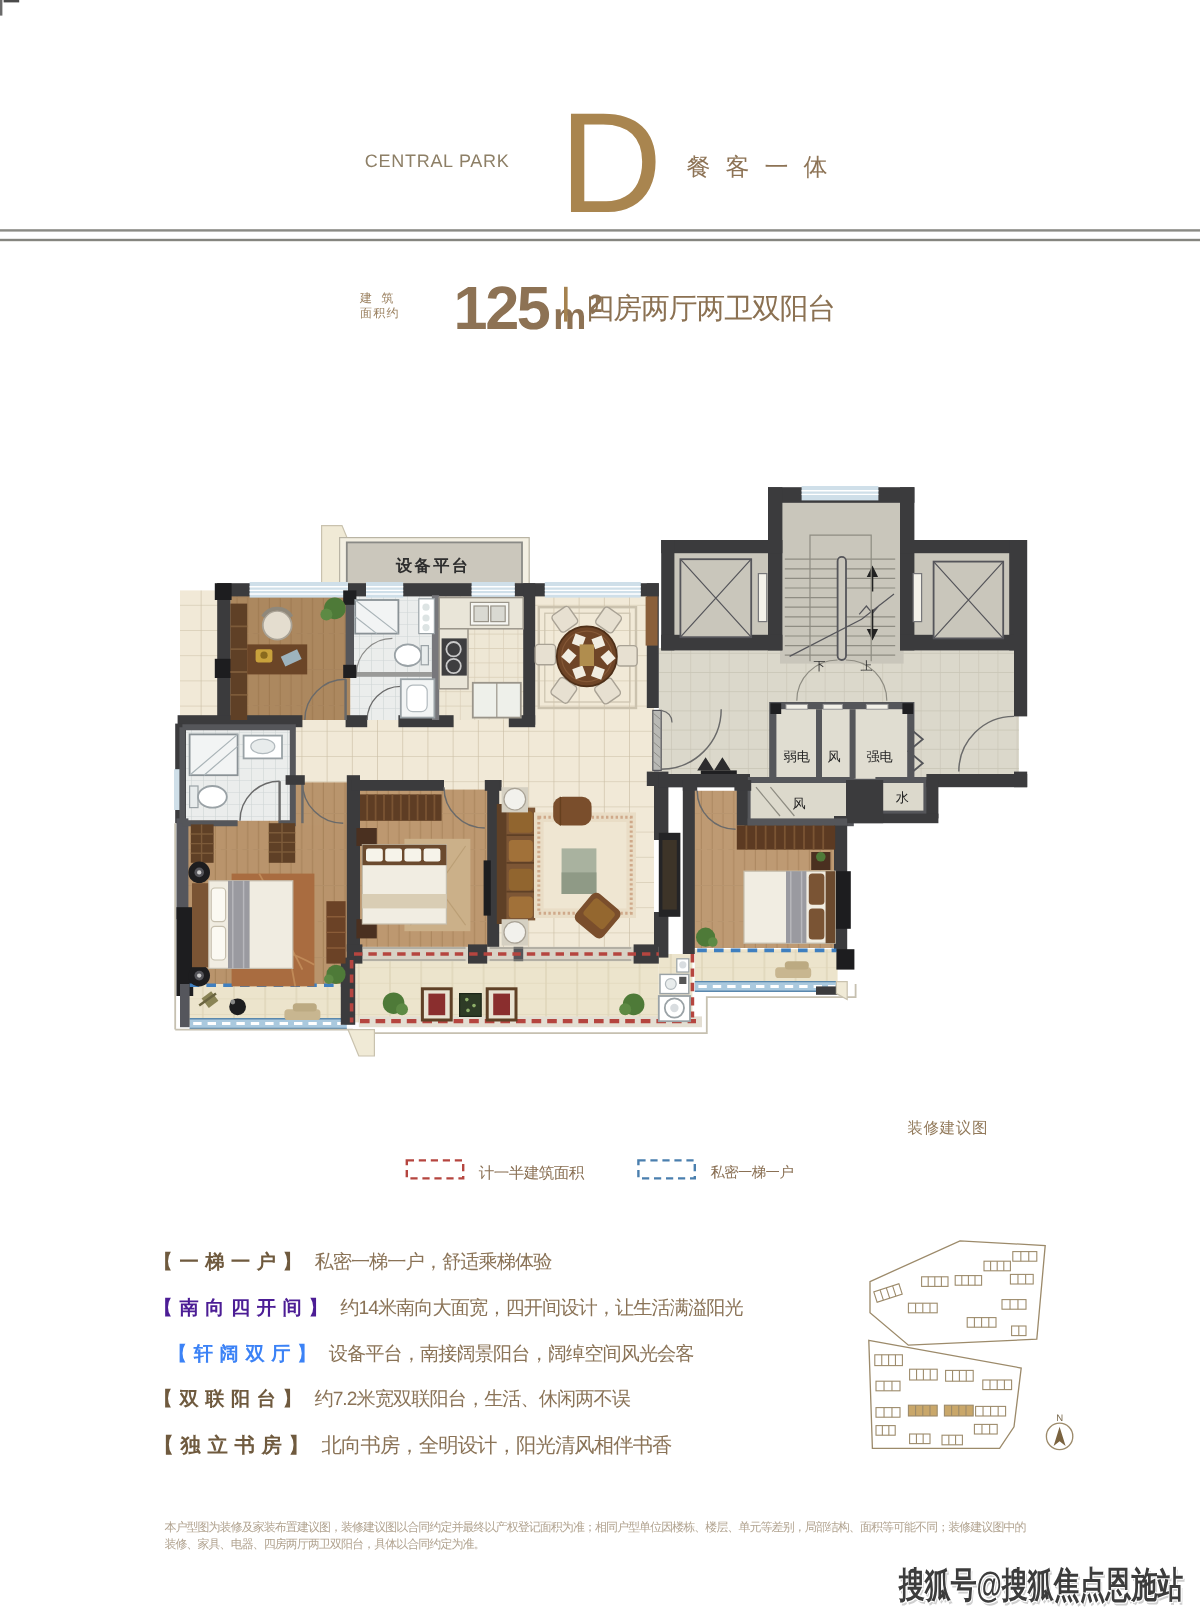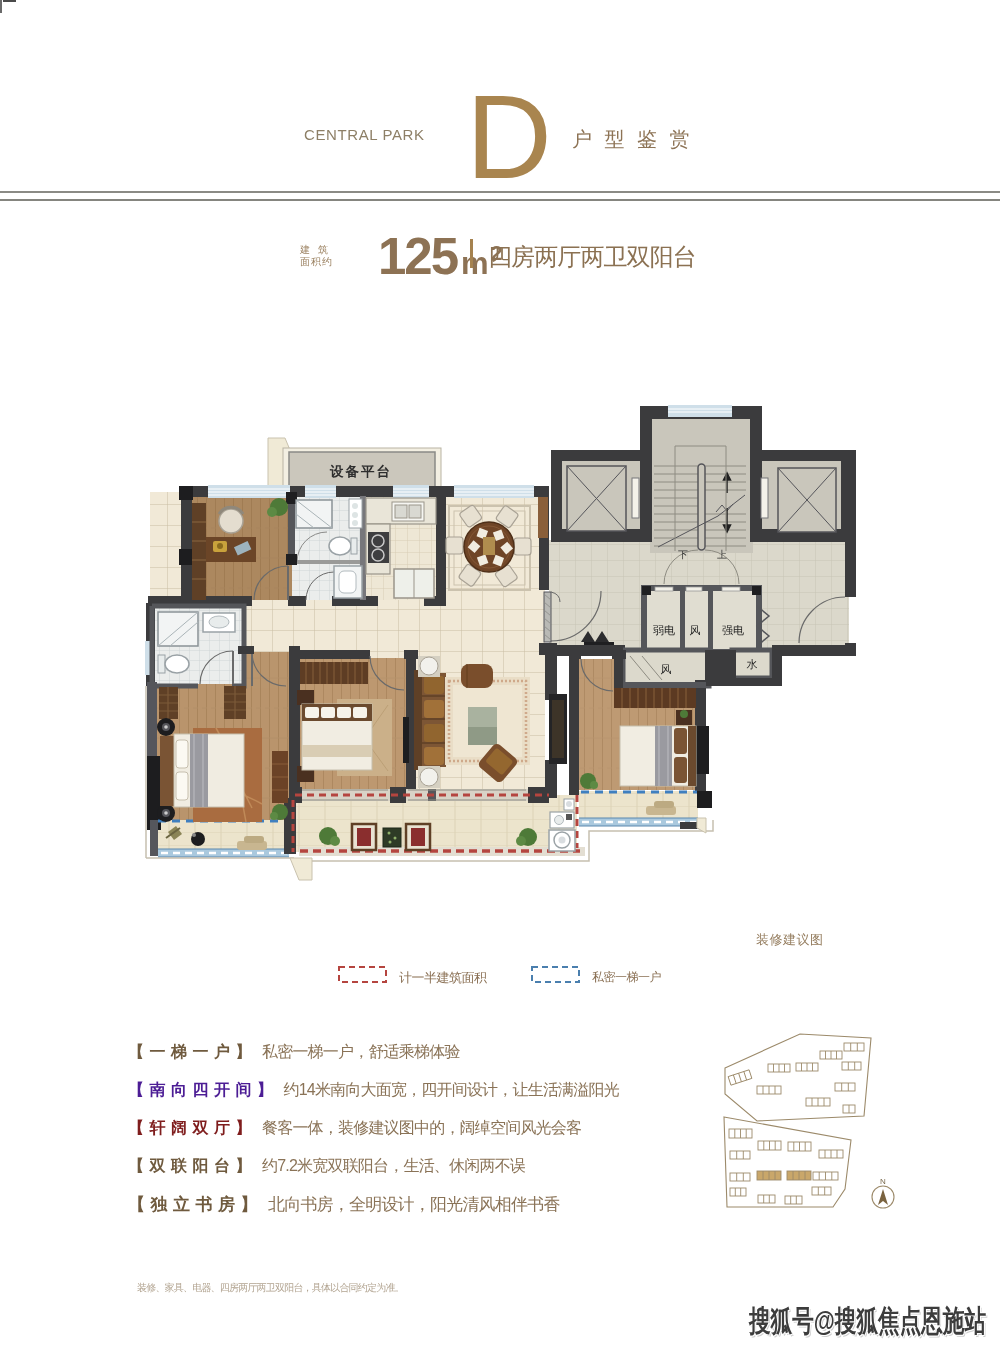--- a/index.html
+++ b/index.html
@@ -9,21 +9,21 @@
 </head>
 <body>
 
 <div class="abs" style="left:3px;top:0;width:13px;height:2px;background:#4a4a4a;"></div>
 <div class="abs" style="left:0;top:0;width:2px;height:13px;background:#6a6a6a;"></div>
 
 <div class="abs" style="left:304px;top:126px;white-space:nowrap;font-size:15px;letter-spacing:0.6px;color:#8d7f66;">CENTRAL PARK</div>
 
 <div class="abs" style="left:466px;top:77px;font-size:119px;font-weight:normal;color:#a9854f;line-height:1;">D</div>
 
-<div class="abs" style="left:572px;top:126px;white-space:nowrap;font-size:20px;letter-spacing:12.5px;color:#8d7355;">户型鉴赏</div>
+<div class="abs" style="left:572px;top:126px;white-space:nowrap;font-size:20px;letter-spacing:12.5px;color:#8d7355;">餐客一体</div>
 
 <div class="abs" style="left:0;top:191px;width:1000px;height:1.5px;background:#8b8b85;"></div>
 
 <div class="abs" style="left:0;top:199px;width:1000px;height:1.5px;background:#85857f;"></div>
 
 <div class="abs" style="left:300px;top:244px;white-space:nowrap;font-size:10px;letter-spacing:8px;color:#9b8160;line-height:11.5px;">建筑<br><span style="letter-spacing:1px;">面积约</span></div>
 
 <div class="abs" style="left:332px;top:227px;white-space:nowrap;color:#8d7254;margin-left:46px;"><span style="font-size:51px;font-weight:bold;letter-spacing:-2px;">125</span><span style="font-size:31px;font-weight:bold;letter-spacing:0;margin-left:4px;">m</span><span style="font-size:21px;font-weight:bold;vertical-align:14px;margin-left:2px;">2</span></div>
 
 <div class="abs" style="left:470px;top:239px;width:3px;height:29px;background:#a5824f;"></div>
@@ -671,19 +671,19 @@
 <div class="abs" style="left:399px;top:969px;white-space:nowrap;font-size:13px;letter-spacing:-0.5px;color:#8a7054;">计一半建筑面积</div>
 
 <svg class="abs" style="left:530px;top:965px;" width="52" height="20">
     <rect x="2" y="2" width="47" height="15" fill="none" stroke="#4a7fae" stroke-width="2" stroke-dasharray="6 4"></rect>
   </svg>
 
 <div class="abs" style="left:592px;top:969px;white-space:nowrap;font-size:12px;letter-spacing:-0.5px;color:#8a7054;">私密一梯一户</div>
 
 <div class="abs" style="left:128px;top:1042px;white-space:nowrap;font-size:16px;color:#8a7357;"><b style="color:#6f5a3e;letter-spacing:5.5px;">【一梯一户】</b><span style="letter-spacing:-0.8px;margin-left:5px;">私密一梯一户，舒适乘梯体验</span></div>
 <div class="abs" style="left:128px;top:1080px;white-space:nowrap;font-size:16px;color:#8a7357;"><b style="color:#4c1d95;letter-spacing:5.5px;font-family:Liberation Mono, monospace;">【南向四开间】</b><span style="letter-spacing:-0.8px;margin-left:5px;">约14米南向大面宽，四开间设计，让生活满溢阳光</span></div>
-<div class="abs" style="left:128px;top:1118px;white-space:nowrap;font-size:16px;color:#8a7357;"><b style="color:#7f1d1d;letter-spacing:5.5px;">【轩阔双厅】</b><span style="letter-spacing:-0.8px;margin-left:5px;">餐客一体，装修建议图中的，阔绰空间风光会客</span></div>
+<div class="abs" style="left:128px;top:1118px;white-space:nowrap;font-size:16px;color:#8a7357;"><b style="color:#3b82f6;letter-spacing:5.5px;margin-left:12px;">【轩阔双厅】</b><span style="letter-spacing:-0.8px;margin-left:5px;">设备平台，南接阔景阳台，阔绰空间风光会客</span></div>
 <div class="abs" style="left:128px;top:1156px;white-space:nowrap;font-size:16px;color:#8a7357;"><b style="color:#6f5a3e;letter-spacing:5.5px;">【双联阳台】</b><span style="letter-spacing:-0.8px;margin-left:5px;">约7.2米宽双联阳台，生活、休闲两不误</span></div>
 <div class="abs" style="left:128px;top:1193px;white-space:nowrap;font-size:17px;color:#8a7357;"><b style="color:#6f5a3e;letter-spacing:5.5px;">【独立书房】</b><span style="letter-spacing:-0.8px;margin-left:5px;">北向书房，全明设计，阳光清风相伴书香</span></div>
 
-<div class="abs" style="left:137px;top:1267px;width:900px;font-size:10px;line-height:13.5px;letter-spacing:-0.8px;color:#b2a491;"><br><span style="white-space:nowrap;">装修、家具、电器、四房两厅两卫双阳台，具体以合同约定为准。</span></div>
+<div class="abs" style="left:137px;top:1267px;width:900px;font-size:10px;line-height:13.5px;letter-spacing:-0.8px;color:#b2a491;"><span style="white-space:nowrap;">本户型图为装修及家装布置建议图，装修建议图以合同约定并最终以产权登记面积为准；相同户型单位因楼栋、楼层、单元等差别，局部结构、面积等可能不同；装修建议图中的</span><br><span style="white-space:nowrap;">装修、家具、电器、四房两厅两卫双阳台，具体以合同约定为准。</span></div>
 
 <div class="abs" style="left:749px;top:1301px;width:300px;font-size:30px;font-weight:bold;color:#3c3c3c;transform:scaleX(0.72);transform-origin:left;white-space:nowrap;text-shadow:-1px -1px 0 #fff,1px -1px 0 #fff,-1px 1px 0 #fff,1px 1px 0 #fff,2px 2px 0 #cfcfcf;">搜狐号@搜狐焦点恩施站</div>
 
 </body></html>

